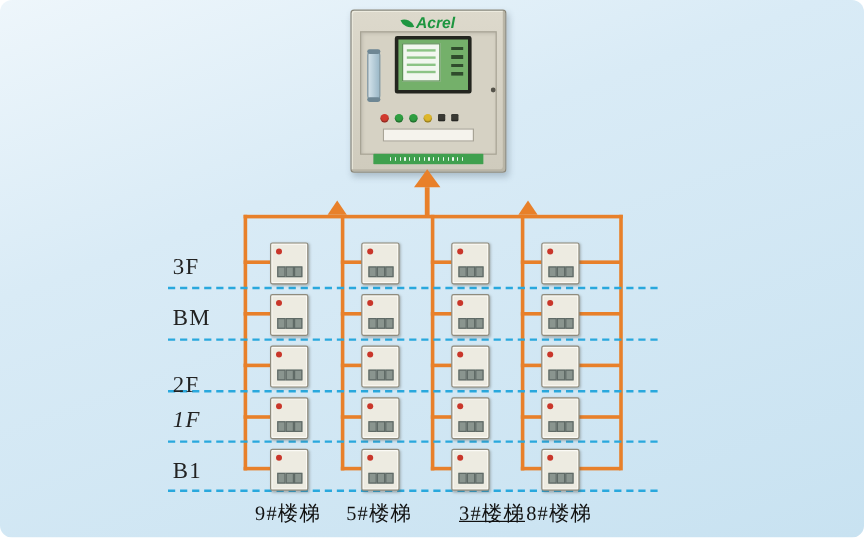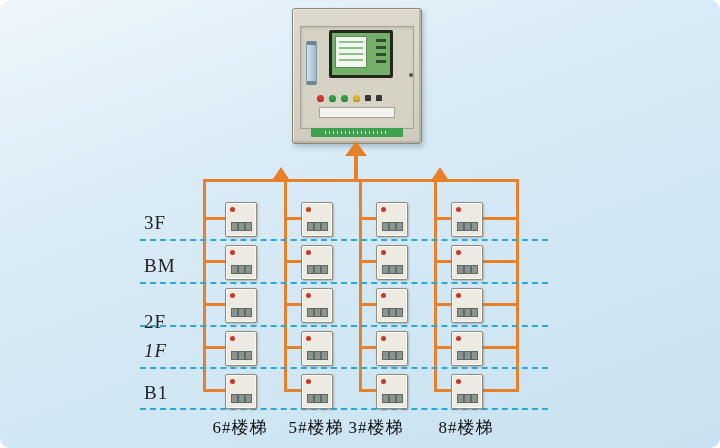--- a/index.html
+++ b/index.html
@@ -57,20 +57,23 @@
   .device .led{position:absolute;left:4px;top:4px;width:5px;height:5px;border-radius:50%;}
   .device i{position:absolute;bottom:5px;width:5px;height:7px;background:#8a958f;border:1px solid #5f6a66;}
   .device i:nth-child(2){left:5px}.device i:nth-child(3){left:12px}.device i:nth-child(4){left:19px}
 </style>
 </head>
 <body>
 
 <div class="canvas">
 
   <div class="cabinet">
+    <div class="logo" style="color: rgb(30, 150, 64);">
+      <span class="leaf" style="background: rgb(30, 150, 64);"></span><span>Acrel</span>
+    </div>
     <div class="panel"></div>
     <div class="tube"></div>
     <div class="screen">
       <div class="screen-list">
         <i></i>
           <i></i>
           <i></i>
           <i></i>
       </div>
     </div>
@@ -254,19 +257,19 @@
       </div>
     </div>
   <div id="floors">
       <div class="floor-label" style="top: 212px;">3F</div>
       <div class="floor-label" style="top: 255px;">BM</div>
       <div class="floor-label" style="top: 311px;">2F</div>
       <div class="floor-label" style="top: 340px; font-style: italic;">1F</div>
       <div class="floor-label" style="top: 382px;">B1</div>
     </div>
   <div id="stairs">
-      <div class="stair-label" style="left: 190px;">6#楼梯</div>
+      <div class="stair-label" style="left: 190px;">9#楼梯</div>
       <div class="stair-label" style="left: 266px;">5#楼梯</div>
-      <div class="stair-label" style="left: 326px;">3#楼梯</div>
+      <div class="stair-label" style="left: 360px; text-decoration: underline;">3#楼梯</div>
       <div class="stair-label" style="left: 416px;">8#楼梯</div>
     </div>
 
 </div>
 
 </body></html>

